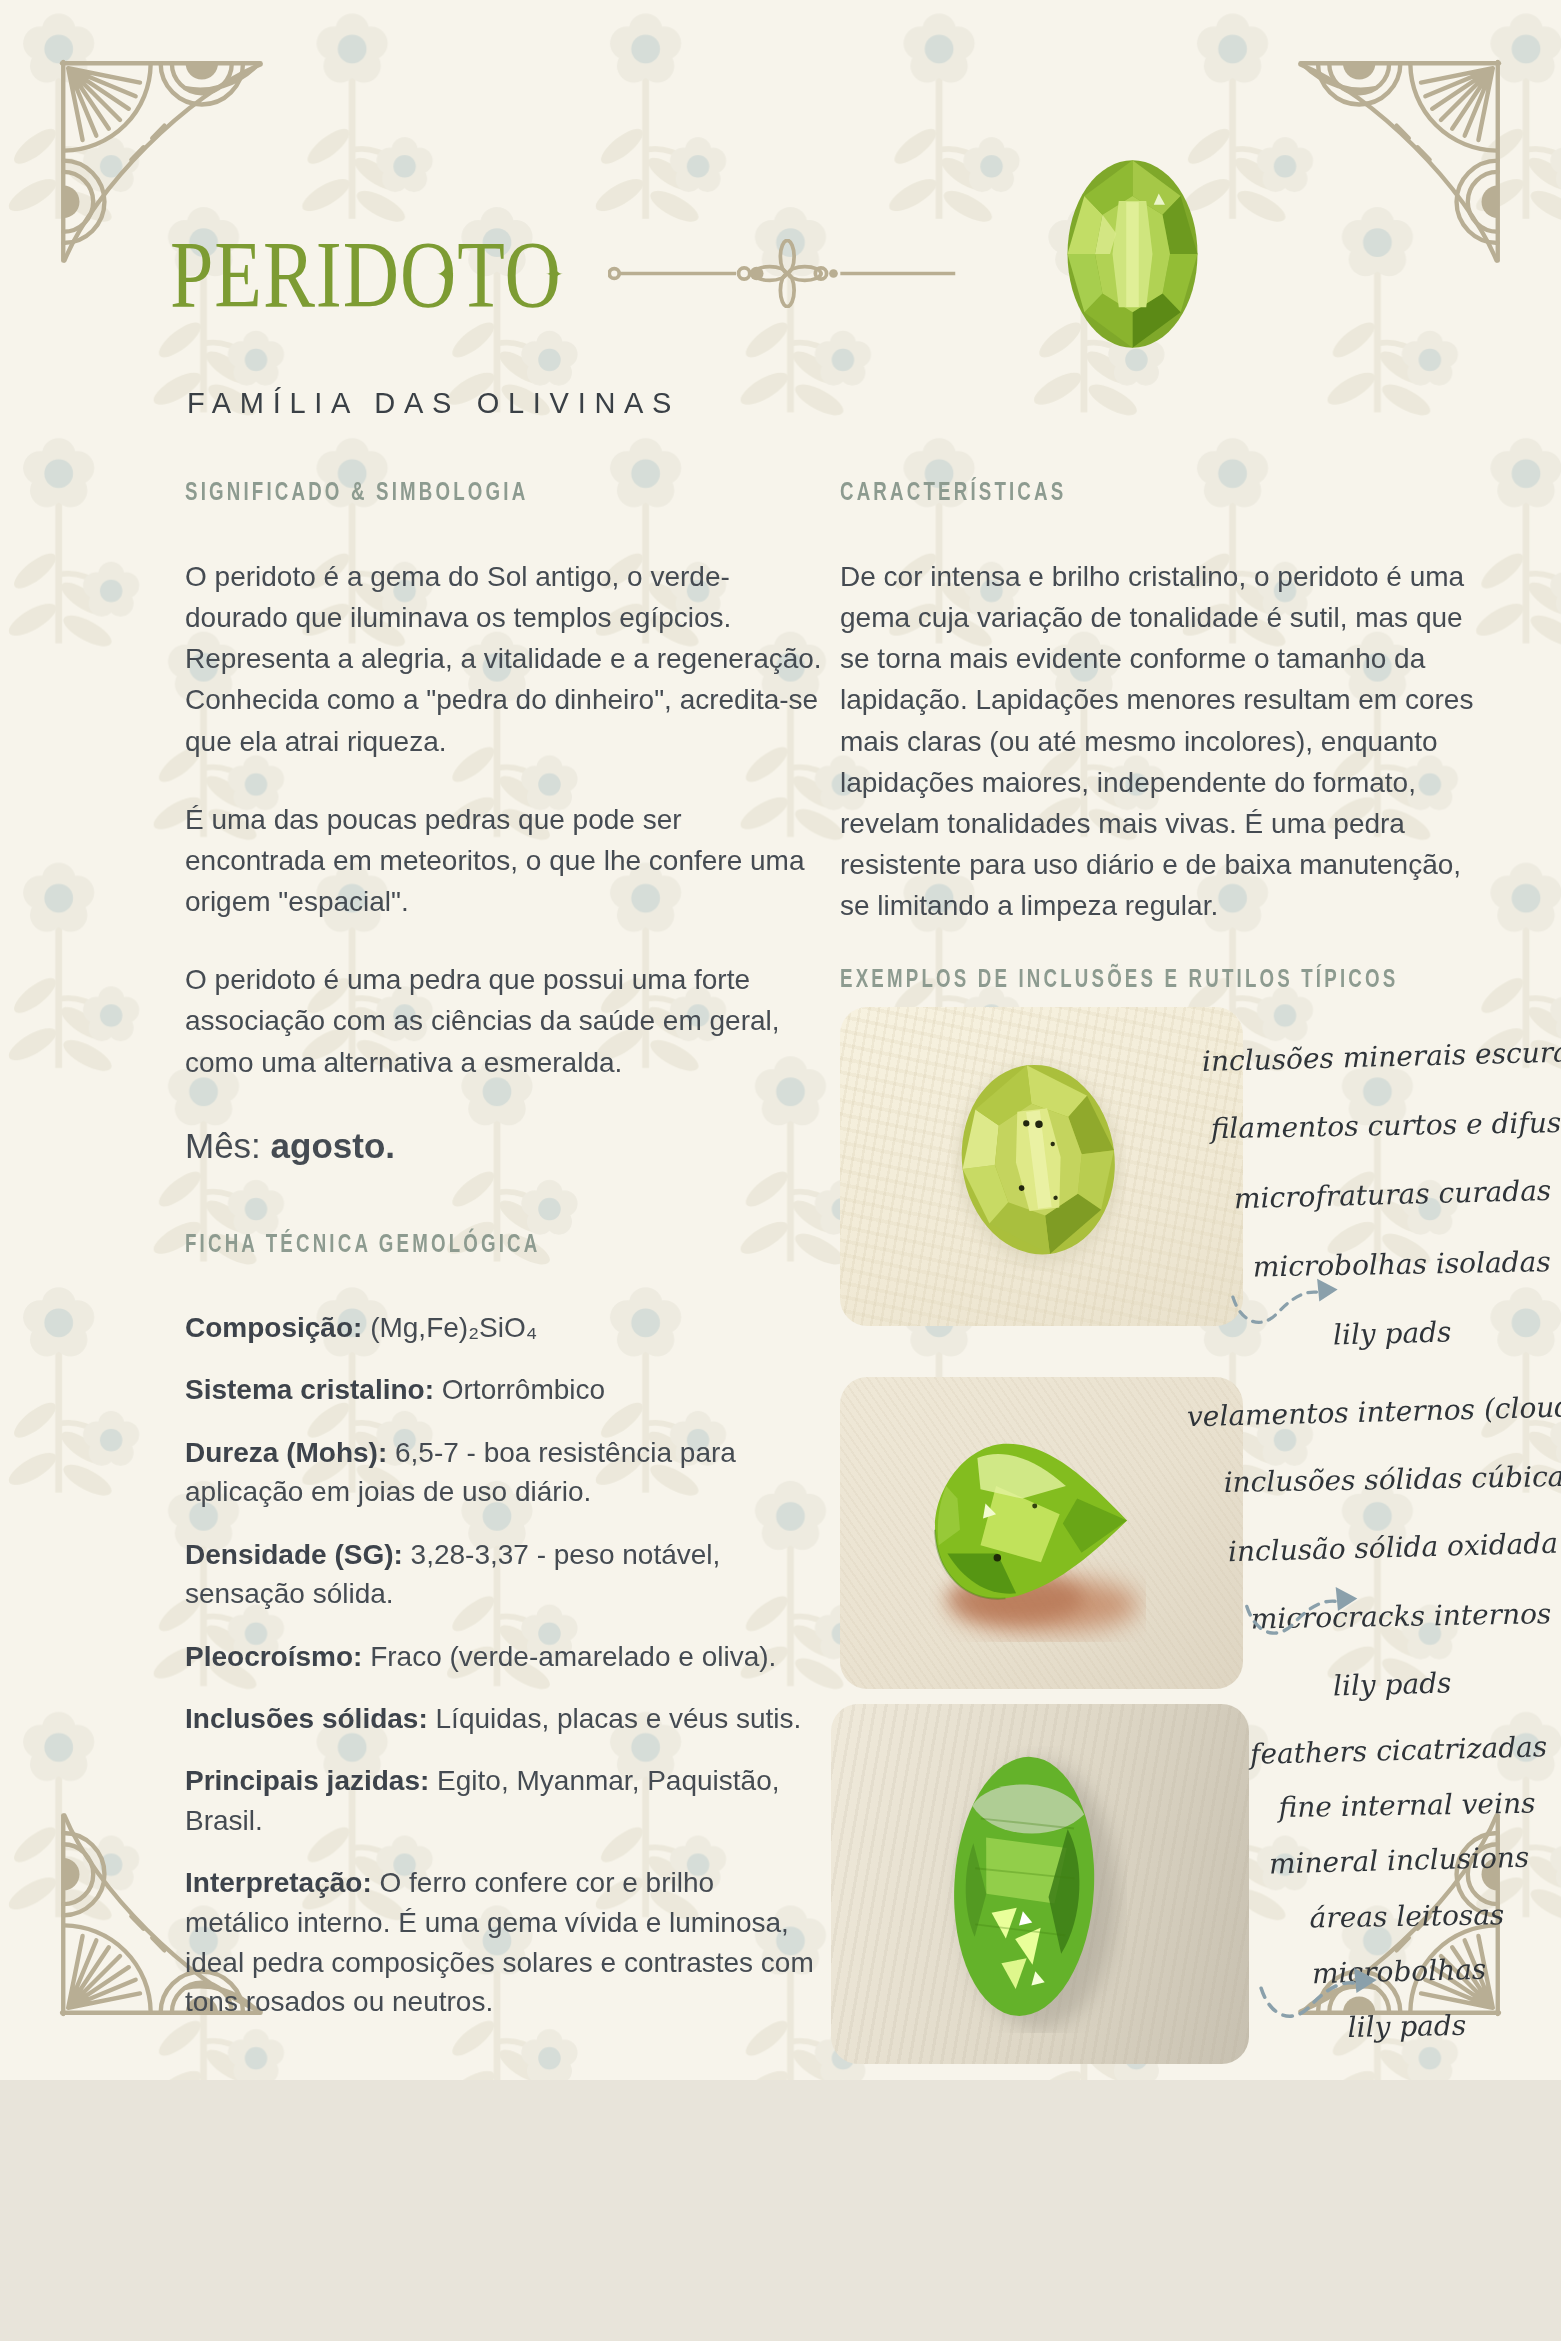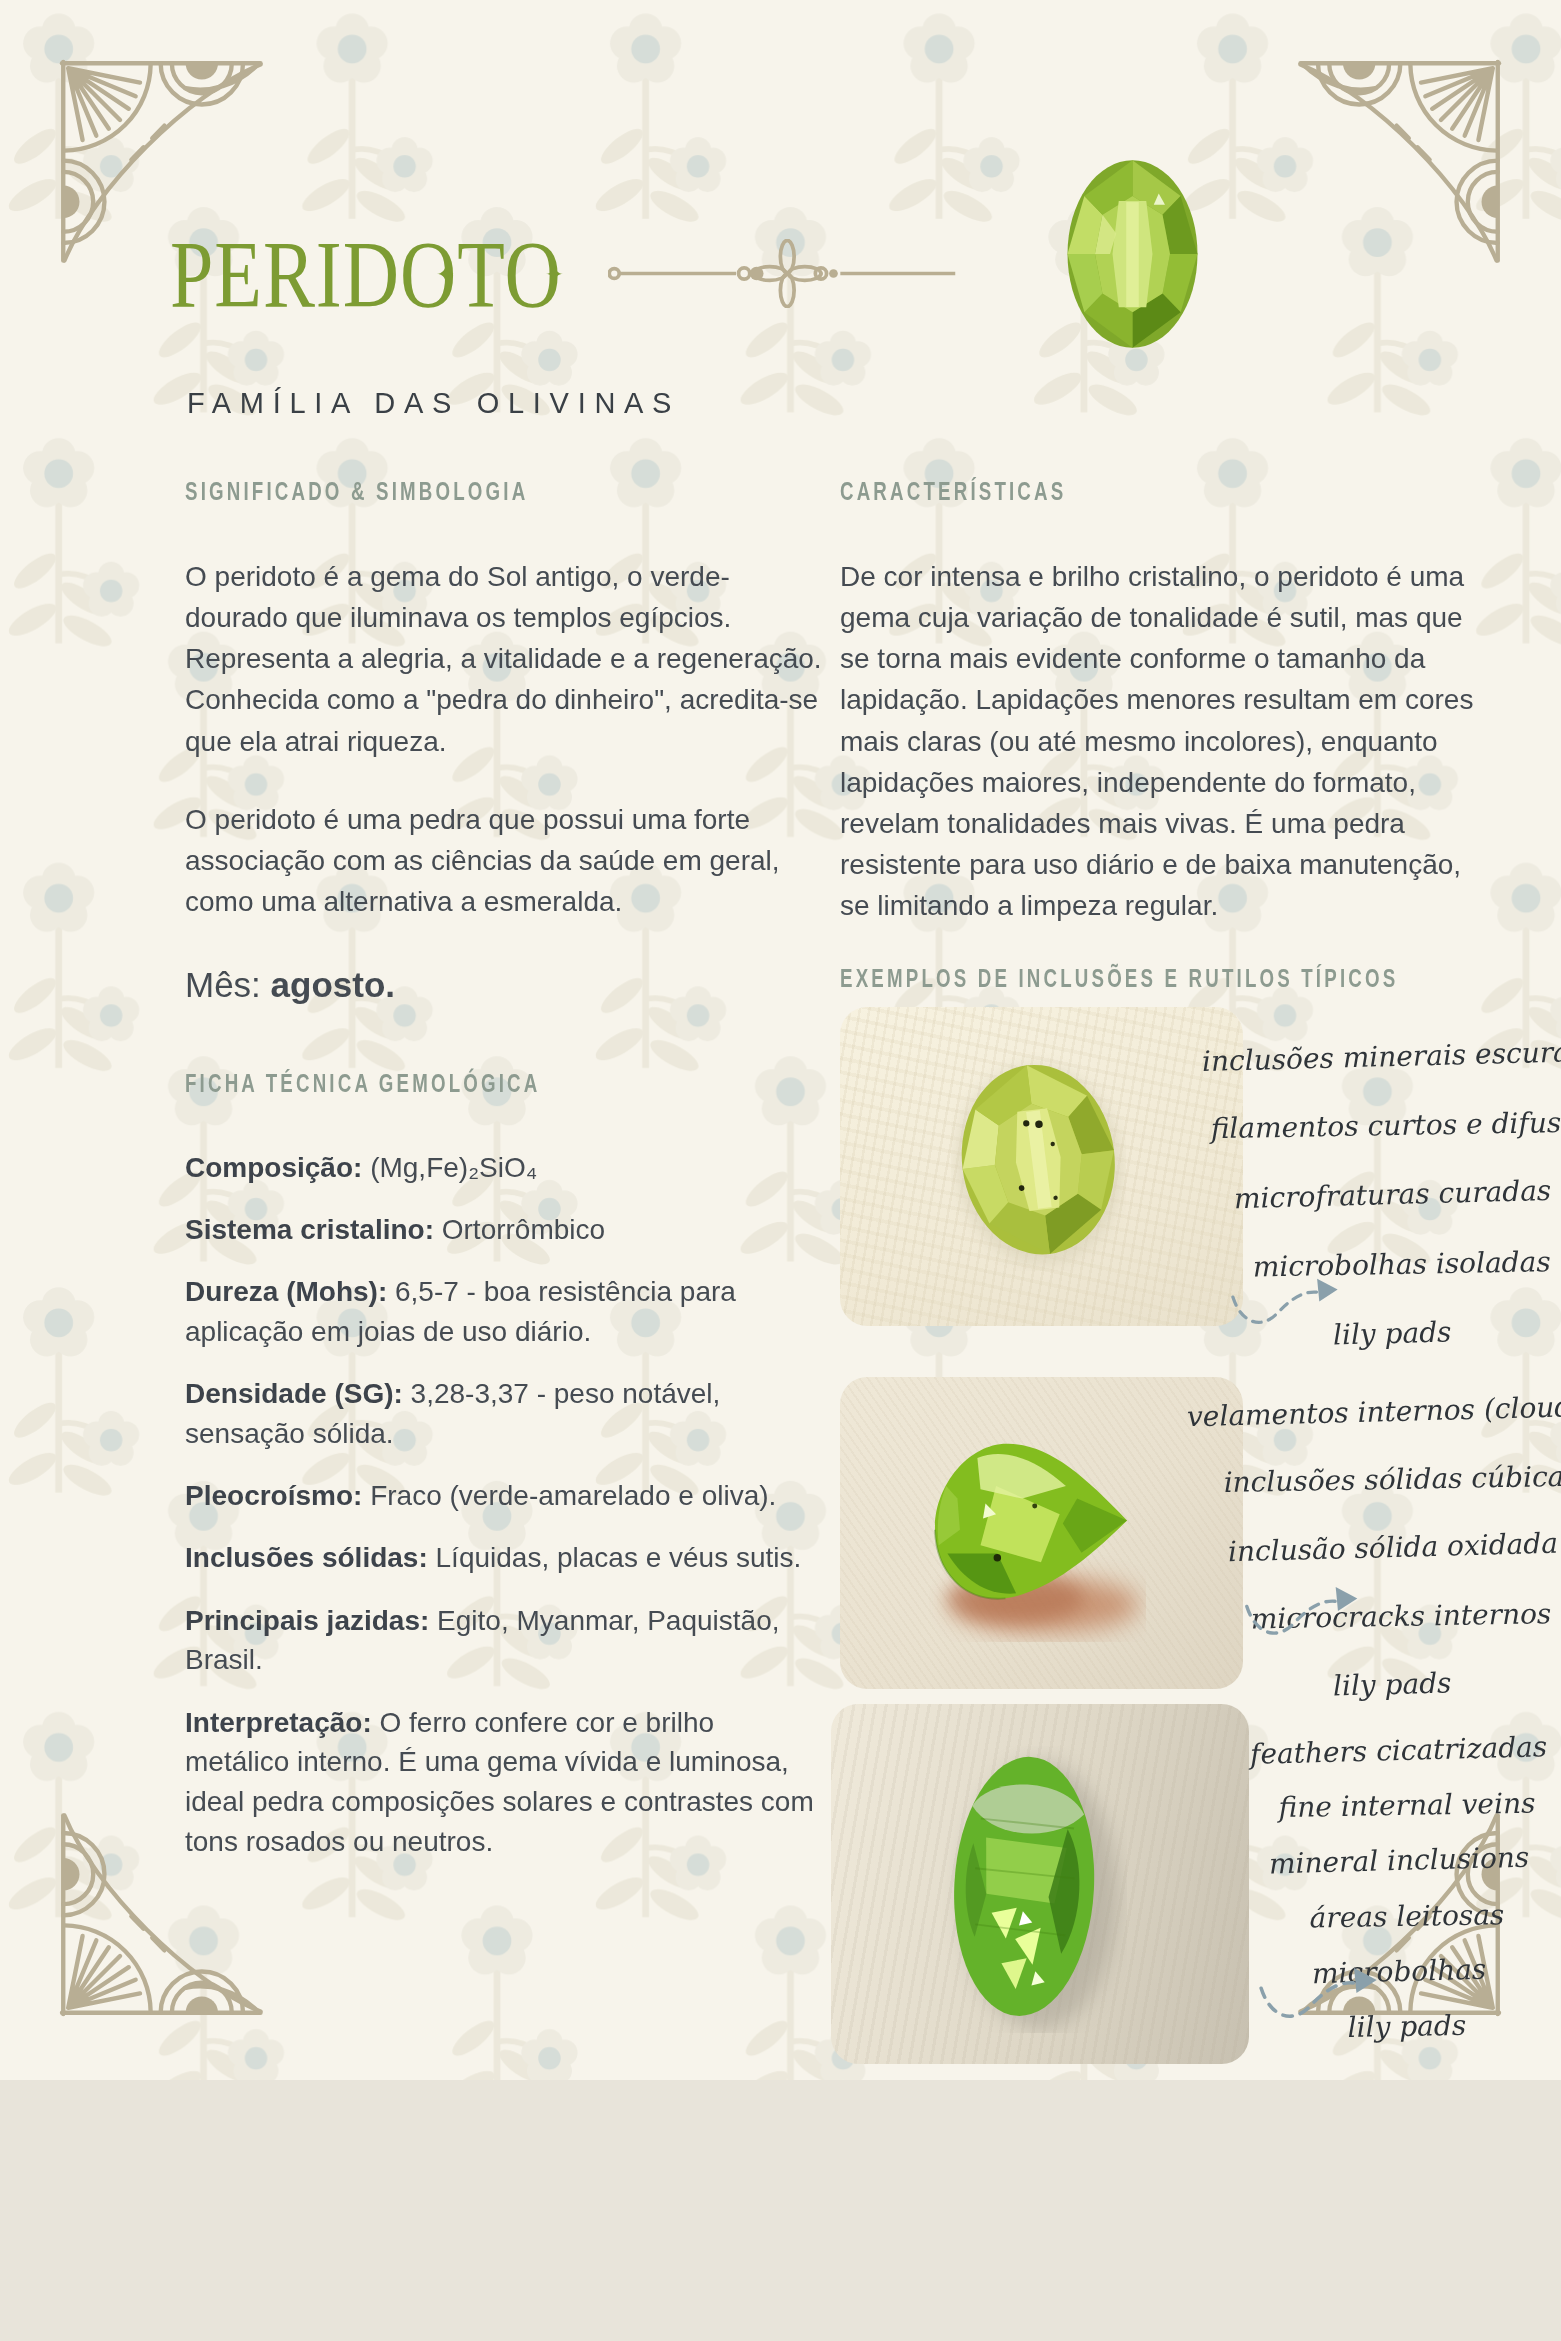--- a/index.html
+++ b/index.html
@@ -234,20 +234,21 @@
     <rect x="98" y="72" width="20" height="168" fill="#e3f19b" opacity=".85"></rect>
     <path d="M48,155 L60,92 L82,122 L72,155 Z" fill="#d9ea8c" opacity=".85"></path>
     <polygon points="150,58 160,76 142,76" fill="#f3fad9" opacity=".9"></polygon>
   </svg>
 
   <div class="subtitle">FAMÍLIA DAS OLIVINAS</div>
 
   <div class="col-left">
     <h2 class="section-h">SIGNIFICADO &amp; SIMBOLOGIA</h2>
     <p class="body">O peridoto é a gema do Sol antigo, o verde-dourado que iluminava os templos egípcios. Representa a alegria, a vitalidade e a regeneração. Conhecida como a "pedra do dinheiro", acredita-se que ela atrai riqueza.</p>
+    <p class="body">É uma das poucas pedras que pode ser encontrada em meteoritos, o que lhe confere uma origem "espacial".</p>
     <p class="body">O peridoto é uma pedra que possui uma forte associação com as ciências da saúde em geral, como uma alternativa a esmeralda.</p>
     <p class="month-line"><span>Mês:</span>&nbsp;<b>agosto.</b></p>
 
     <h2 class="section-h ficha-h">FICHA TÉCNICA GEMOLÓGICA</h2>
     <p class="ficha-item"><b>Composição:</b> <span>(Mg,Fe)₂SiO₄</span></p>
     <p class="ficha-item"><b>Sistema cristalino:</b> <span>Ortorrômbico</span></p>
     <p class="ficha-item"><b>Dureza (Mohs):</b> <span>6,5-7 - boa resistência para aplicação em joias de uso diário.</span></p>
     <p class="ficha-item"><b>Densidade (SG):</b> <span>3,28-3,37 - peso notável, sensação sólida.</span></p>
     <p class="ficha-item"><b>Pleocroísmo:</b> <span>Fraco (verde-amarelado e oliva).</span></p>
     <p class="ficha-item"><b>Inclusões sólidas:</b> <span>Líquidas, placas e véus sutis.</span></p>

